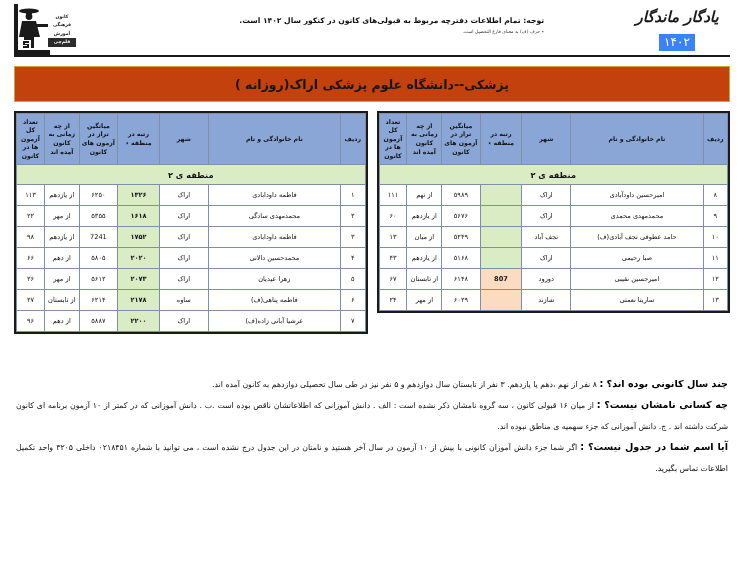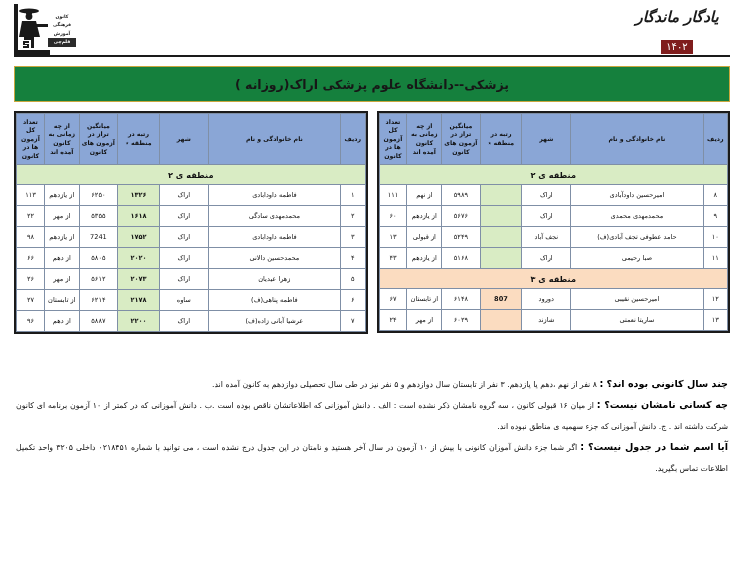--- a/index.html
+++ b/index.html
@@ -91,33 +91,33 @@
   .logo-right .brand {
     font-size: 15px;
     font-weight: bold;
     font-style: italic;
     color: #1a1a1a;
     letter-spacing: -0.5px;
     white-space: nowrap;
   }
   .logo-right .brand-year {
     display: inline-block;
-    margin-top: 14px;
-    background: #7f1d1d;
+    margin-top: 8px;
+    background: #3b82f6;
     color: #fff;
-    font-size: 10px;
+    font-size: 12px;
     padding: 1px 5px 1.5px 5px;
     letter-spacing: 0.5px;
   }
 
   
   .title-banner {
     margin: 4px 14px 0 14px;
     height: 34px;
-    background: #15803d;
+    background: #c2410c;
     border: 1px solid #c9a73d;
     display: flex;
     align-items: center;
     justify-content: center;
   }
   .title-banner .title-text {
     font-size: 12.5px;
     font-weight: bold;
     color: #171717;
   }
@@ -230,20 +230,24 @@
       <path d="M9 37 h6 v2 h-4 v1 h4 v4 h-6 v-2 h4 v-1 h-4 z" fill="#1a1a1a"></path>
     </svg>
     <div class="kanoon-words">
       <span>کانون</span>
       <span>فرهنگی</span>
       <span>آموزش</span>
       <span>قلم‌چی</span>
     </div>
   </div>
 
+  <div class="note-block">
+    <div class="note-main">توجه: تمام اطلاعات دفترچه مربوط به قبولی‌های کانون در کنکور سال  ۱۴۰۲  است.</div>
+    <div class="note-sub">٭ حرف (ف) به معنای فارغ التحصیل است.</div>
+  </div>
 
   <div class="logo-right">
     <div class="brand">یادگار ماندگار</div>
     <div class="brand-year">۱۴۰۲</div>
   </div>
 
   <div class="header-rule"></div>
 </div>
 
 <div class="title-banner">
@@ -387,34 +391,31 @@
             <td class="num-cell">۵۶۷۶</td>
             <td class="num-cell">از یازدهم</td>
             <td class="num-cell">۶۰</td>
           </tr>
           <tr class="data-row r2">
             <td class="num-cell">۱۰</td>
             <td class="name-cell">حامد عطوفی تجف آبادی(ف)</td>
             <td class="num-cell">نجف آباد</td>
             <td class="rank-cell"></td>
             <td class="num-cell">۵۲۴۹</td>
-            <td class="num-cell">از قبولی</td>
+            <td class="num-cell">از میان</td>
             <td class="num-cell">۱۳</td>
           </tr>
           <tr class="data-row r2">
             <td class="num-cell">۱۱</td>
             <td class="name-cell">صبا رحیمی</td>
             <td class="num-cell">اراک</td>
             <td class="rank-cell"></td>
             <td class="num-cell">۵۱۶۸</td>
             <td class="num-cell">از یازدهم</td>
             <td class="num-cell">۴۳</td>
-          </tr>
-          <tr class="region-row region-3">
-            <td colspan="7">منطقه ی ۳</td>
           </tr>
           <tr class="data-row r3">
             <td class="num-cell">۱۲</td>
             <td class="name-cell">امیرحسین نقیبی</td>
             <td class="num-cell">دورود</td>
             <td class="rank-cell">807</td>
             <td class="num-cell">۶۱۴۸</td>
             <td class="num-cell">از تابستان</td>
             <td class="num-cell">۶۷</td>
           </tr>

